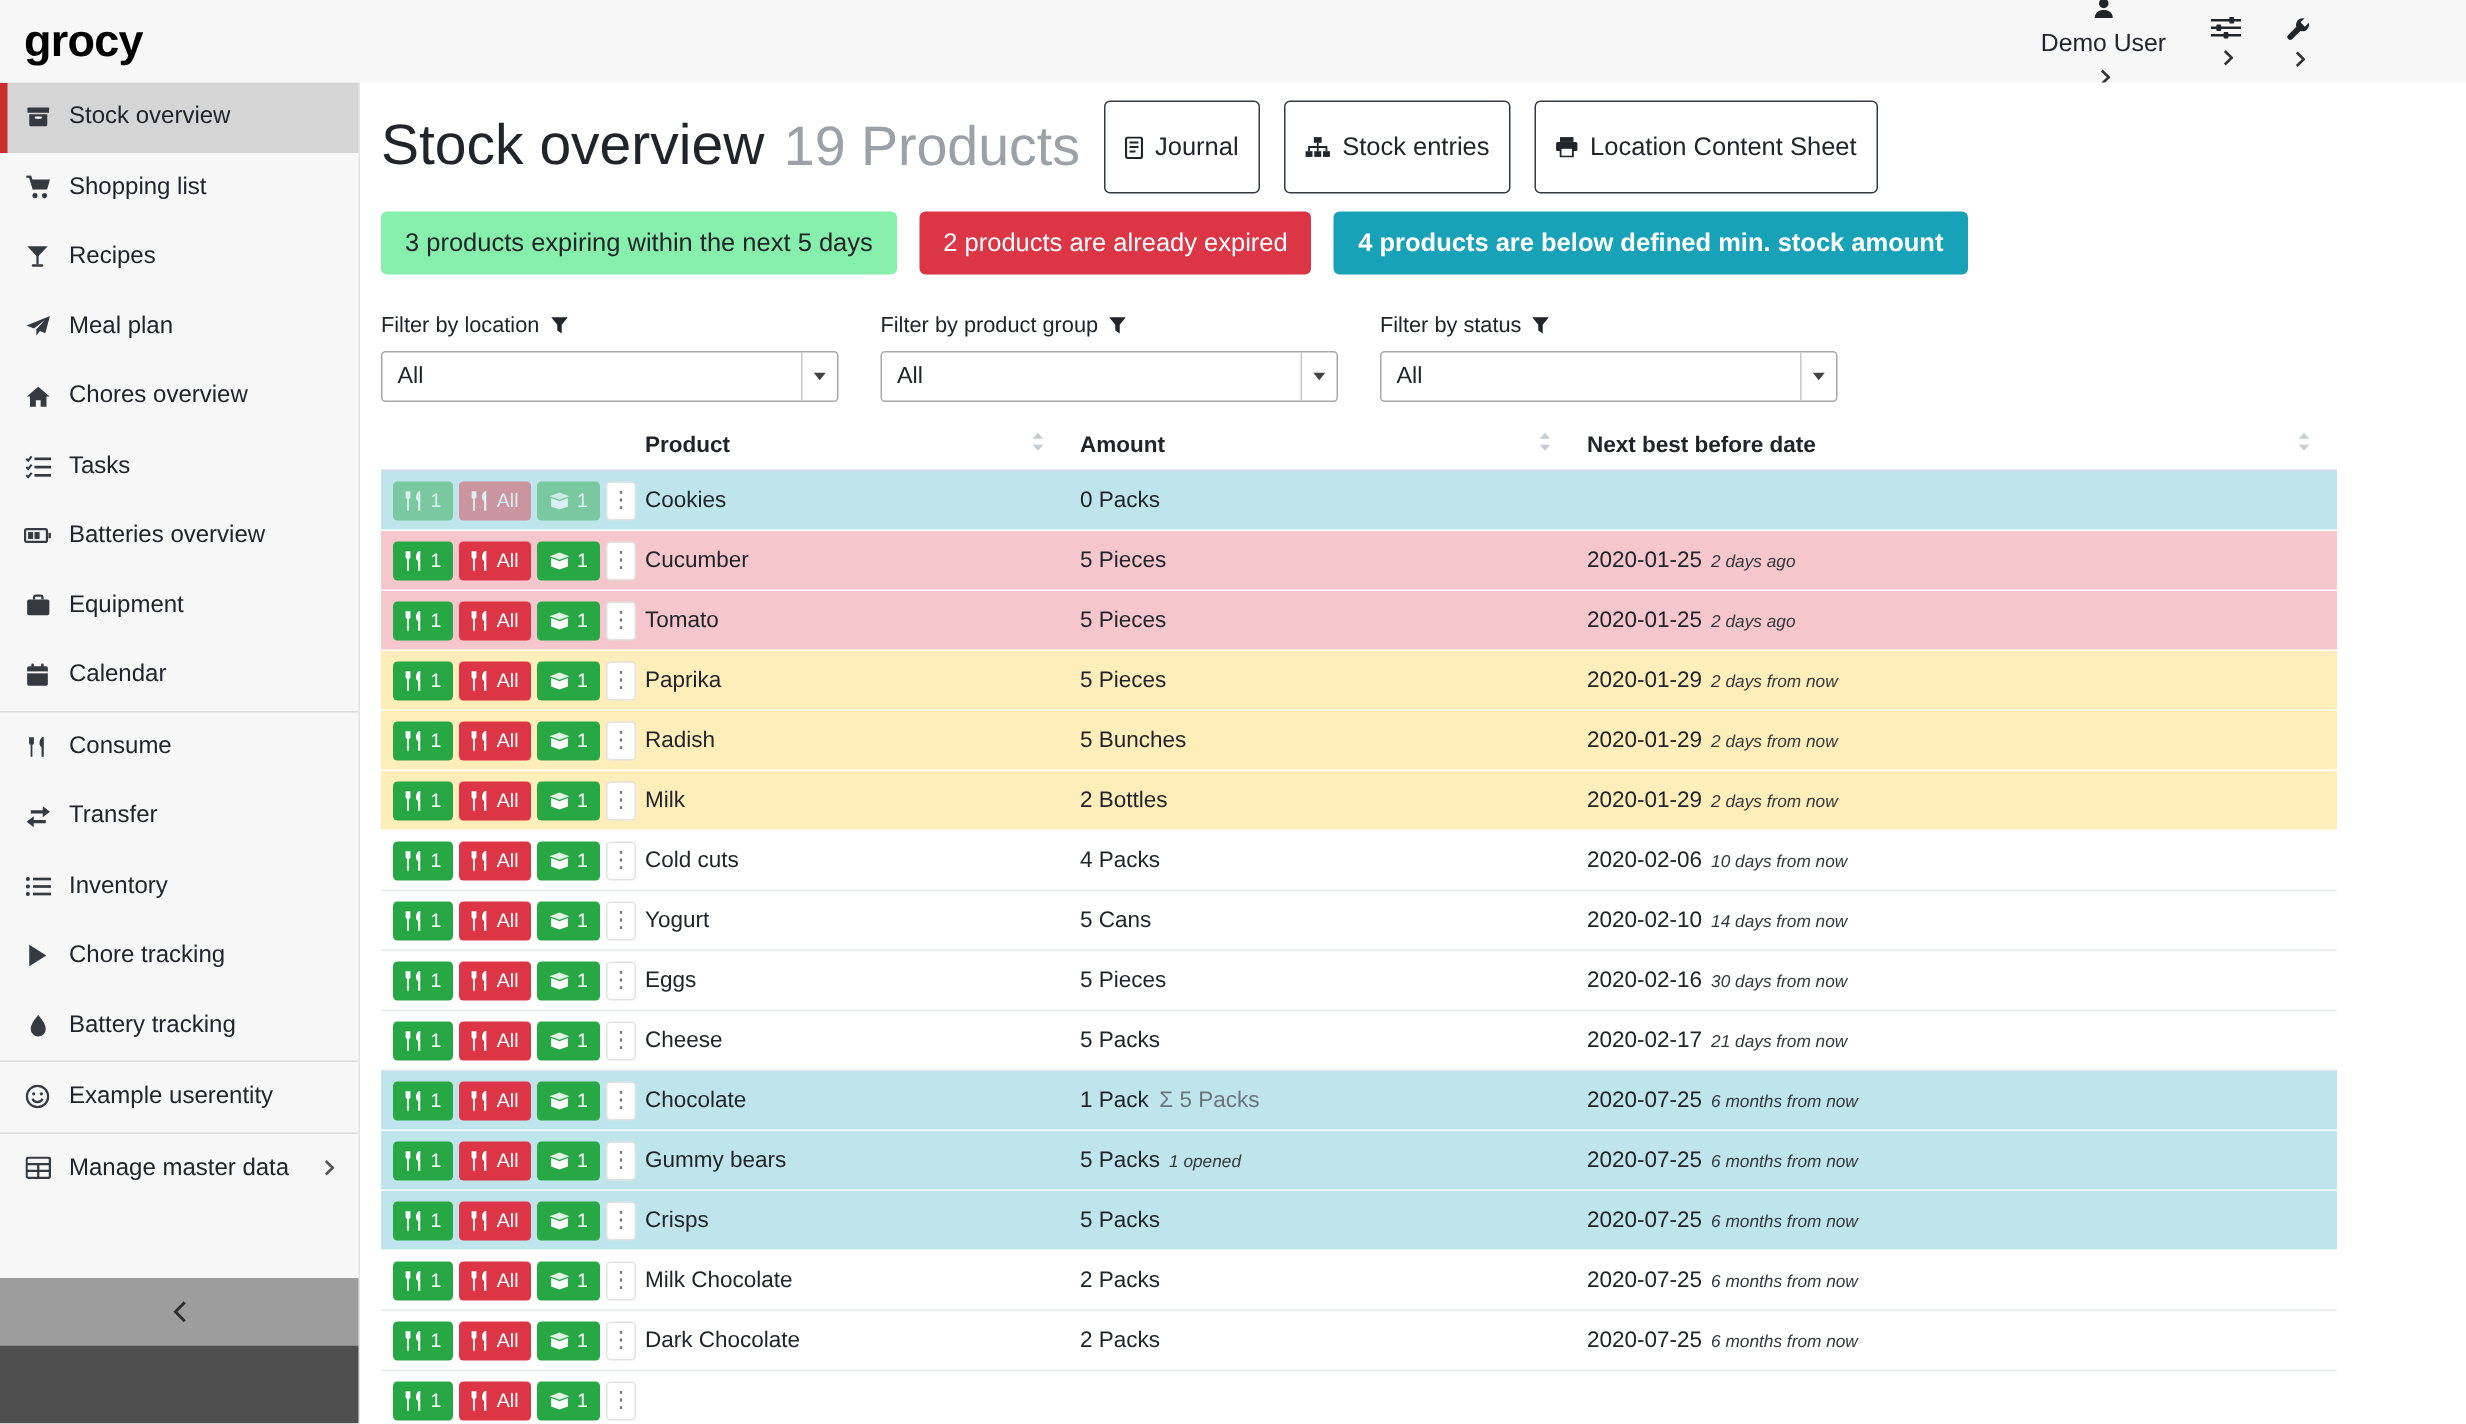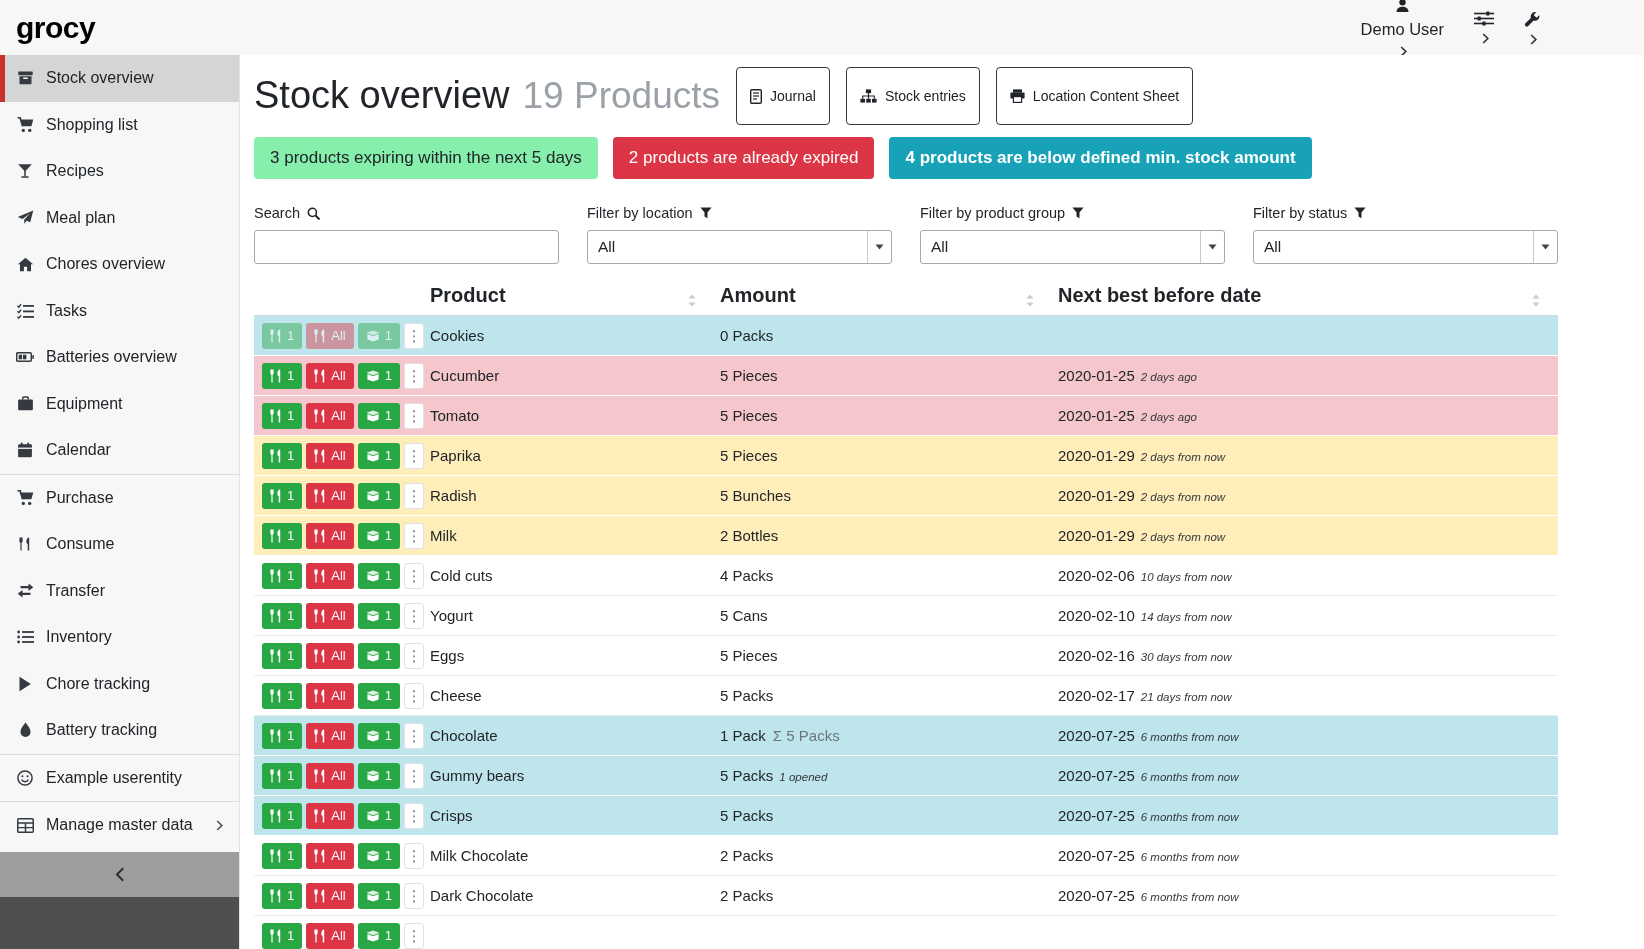--- a/index.html
+++ b/index.html
@@ -37,41 +37,41 @@
 
   
   .content { grid-row:2; grid-column:2; background:#fff; overflow:hidden;
              padding:12px 86px 0 14px; }
 
   .title-row { display:flex; align-items:center; }
   h1.page-title { font-size:38px; font-weight:400; margin:0; line-height:1.2; color:#212529; }
   .subtitle { font-size:37px; color:#9ba1a6; margin-left:13px; }
   .toolbar { display:flex; gap:16px; margin-left:16px; }
   .btn-outline { background:#fff; border:1px solid #343a40; border-radius:4px; color:#212529;
-                 font-size:14px; padding:20px 13px; display:inline-flex; align-items:center; gap:8px; }
+                 font-size:17px; padding:20px 13px; display:inline-flex; align-items:center; gap:8px; }
   .ticon { display:flex; color:#212529; }
 
   .alerts { display:flex; gap:15px; margin-top:12px; }
   .alert { padding:11px 16px; border-radius:4px; font-size:17px; cursor:pointer; white-space:nowrap; }
 
   .filters { margin-top:26px; display:grid; grid-template-columns:repeat(4,1fr); gap:28px; }
   .filter-label { display:flex; align-items:center; gap:7px; font-size:14.5px; margin-bottom:9px; color:#212529; }
   .text-input { width:100%; height:34px; border:1px solid #a9a9a9; border-radius:3px;
                 font-size:15px; padding:0 10px; color:#212529; background:#fff; }
   .select { width:100%; height:34px; border:1px solid #a9a9a9; border-radius:3px; background:#fff;
             display:flex; align-items:center; justify-content:space-between; padding-left:10px;
             font-size:15.5px; cursor:pointer; }
   .caret-zone { width:24px; align-self:stretch; display:flex; align-items:center; justify-content:center;
                 border-left:1px solid #c9c9c9; color:#444; }
 
   
   .table { margin-top:16px; }
   .thead { display:grid; grid-template-columns:170px 290px 338px 1fr;
            border-bottom:1px solid #d3d8dc; padding:4px 0 8px; }
-  .th { font-weight:700; font-size:20px; display:flex; align-items:flex-end;
+  .th { font-weight:700; font-size:15px; display:flex; align-items:flex-start;
         justify-content:space-between; padding:0 18px 0 6px; cursor:pointer; }
   .sort { color:#c7ccd1; display:flex; }
 
   .trow { display:grid; grid-template-columns:170px 290px 338px 1fr; height:40px;
           align-items:center; border-bottom:1px solid #e9ecef; font-size:15px; }
   .status-danger  { background:#f5c6cb; border-bottom-color:#fff; }
   .status-warning { background:#ffeeba; border-bottom-color:#fff; }
   .status-info    { background:#bee5eb; border-bottom-color:#fff; }
 
   .cell { padding-left:6px; white-space:nowrap; }
@@ -245,32 +245,20 @@
               <rect x="0.6" y="2.2" width="13.8" height="13" rx="1.2" fill="currentColor"></rect>
               <rect x="0.6" y="5.6" width="13.8" height="1.3" fill="#f7f7f7"></rect>
               <rect x="3.4" y="0.4" width="1.7" height="3.2" rx="0.8" fill="currentColor"></rect>
               <rect x="9.9" y="0.4" width="1.7" height="3.2" rx="0.8" fill="currentColor"></rect>
             </svg>
           </span>
     <span class="slabel">Calendar</span>
 
   </div>
         <div class="side-divider"></div>
-        <div class="side-item">
-    <span class="sicon">
-            <svg width="17" height="16" viewBox="0 0 17 16">
-              <path d="M0.5 0.7 H3.1 L5.6 9.3" fill="none" stroke="currentColor" stroke-width="1.7"></path>
-              <path d="M3.7 2.6 H16.3 L14.4 9.3 H5.6 Z" fill="currentColor"></path>
-              <circle cx="6.3" cy="13.4" r="1.7" fill="currentColor"></circle>
-              <circle cx="12.7" cy="13.4" r="1.7" fill="currentColor"></circle>
-            </svg>
-          </span>
-    <span class="slabel">Purchase</span>
-
-  </div>
         <div class="side-item">
     <span class="sicon">
             <svg width="12" height="14" viewBox="0 0 12 14">
               <path d="M1 0.5 V4.2 M3 0.5 V4.2 M2 0.5 V13.5 M0.9 4.2 C0.9 5.4 3.1 5.4 3.1 4.2" fill="none" stroke="currentColor" stroke-width="1.2"></path>
               <path d="M9.5 0.4 C7.8 1 7.2 3.4 7.4 5.2 C7.5 6.2 8 6.8 8.7 7 V13.5 H10.2 V0.4 Z" fill="currentColor"></path>
             </svg>
           </span>
     <span class="slabel">Consume</span>
 
   </div>
@@ -399,32 +387,20 @@
         </div>
     </div>
 
     <div class="alerts">
         <div class="alert" style="background: #86efac; color: rgb(33, 37, 41);"><span>3 products expiring within the next 5 days</span></div>
         <div class="alert" style="background: rgb(220, 53, 69); color: rgb(255, 255, 255);"><span>2 products are already expired</span></div>
         <div class="alert" style="background: rgb(23, 162, 184); color: rgb(255, 255, 255); font-weight: bold;"><span>4 products are below defined min. stock amount</span></div>
       </div>
 
     <div class="filters">
-      <div class="filter">
-        <div class="filter-label">
-          <span>Search</span>
-          <span class="icn">
-              <svg width="13" height="13" viewBox="0 0 14 14">
-                <circle cx="5.8" cy="5.8" r="4.4" fill="none" stroke="currentColor" stroke-width="1.7"></circle>
-                <line x1="9.2" y1="9.2" x2="13.4" y2="13.4" stroke="currentColor" stroke-width="2.1"></line>
-              </svg>
-            </span>
-        </div>
-        <input class="text-input" value="" style="">
-      </div>
       <div class="filter">
         <div class="filter-label">
           <span>Filter by location</span>
           <span class="icn">
               <svg width="12" height="12" viewBox="0 0 13 13">
                 <path d="M0.5 0.5 H12.5 L8.1 5.9 V12.3 L4.9 10.2 V5.9 Z" fill="currentColor"></path>
               </svg>
             </span>
         </div>
         <div class="select">

